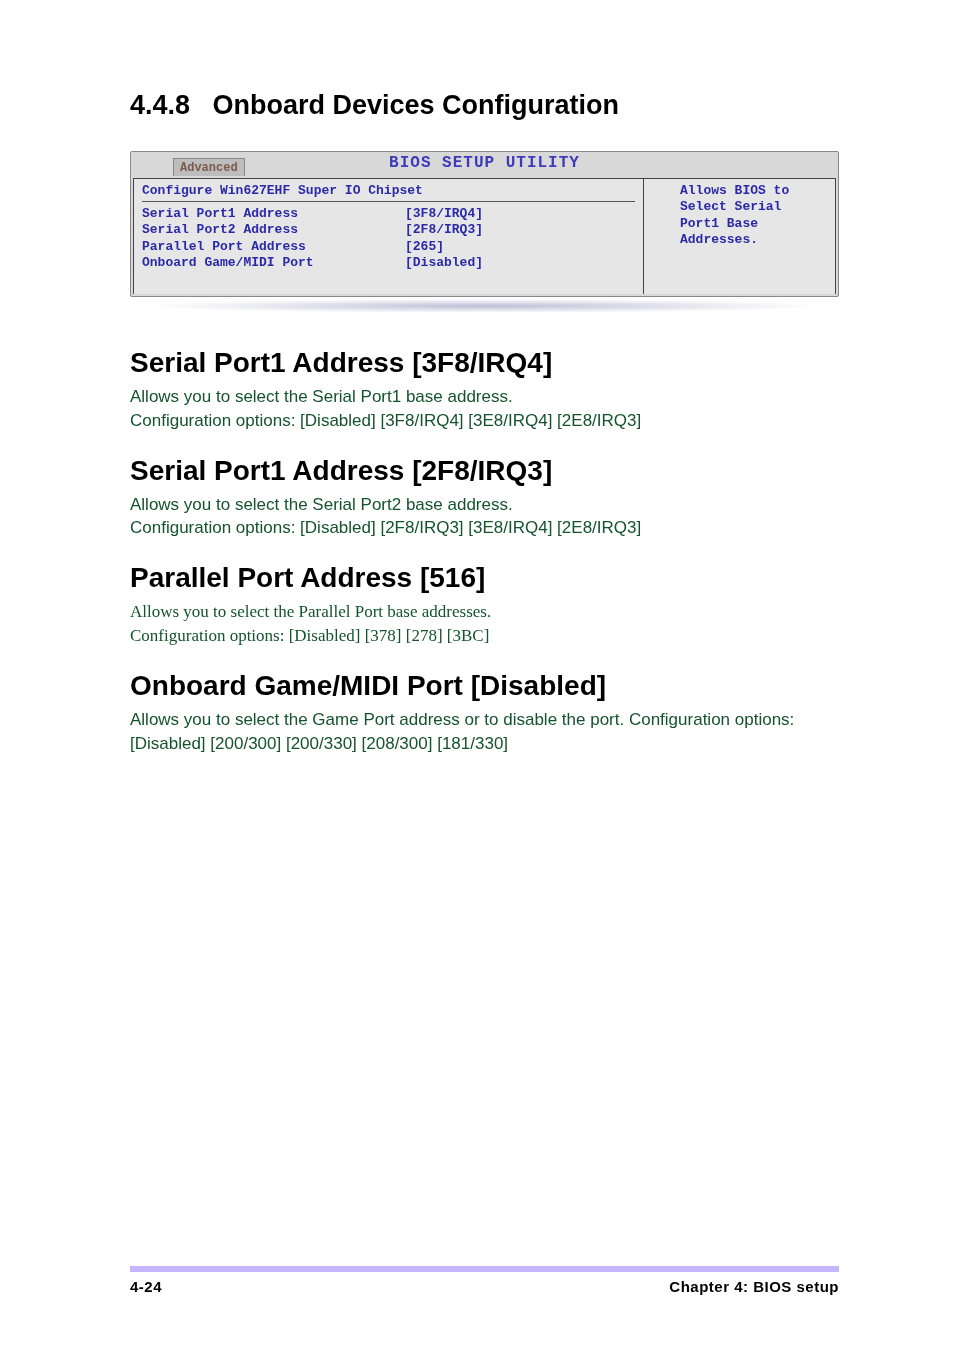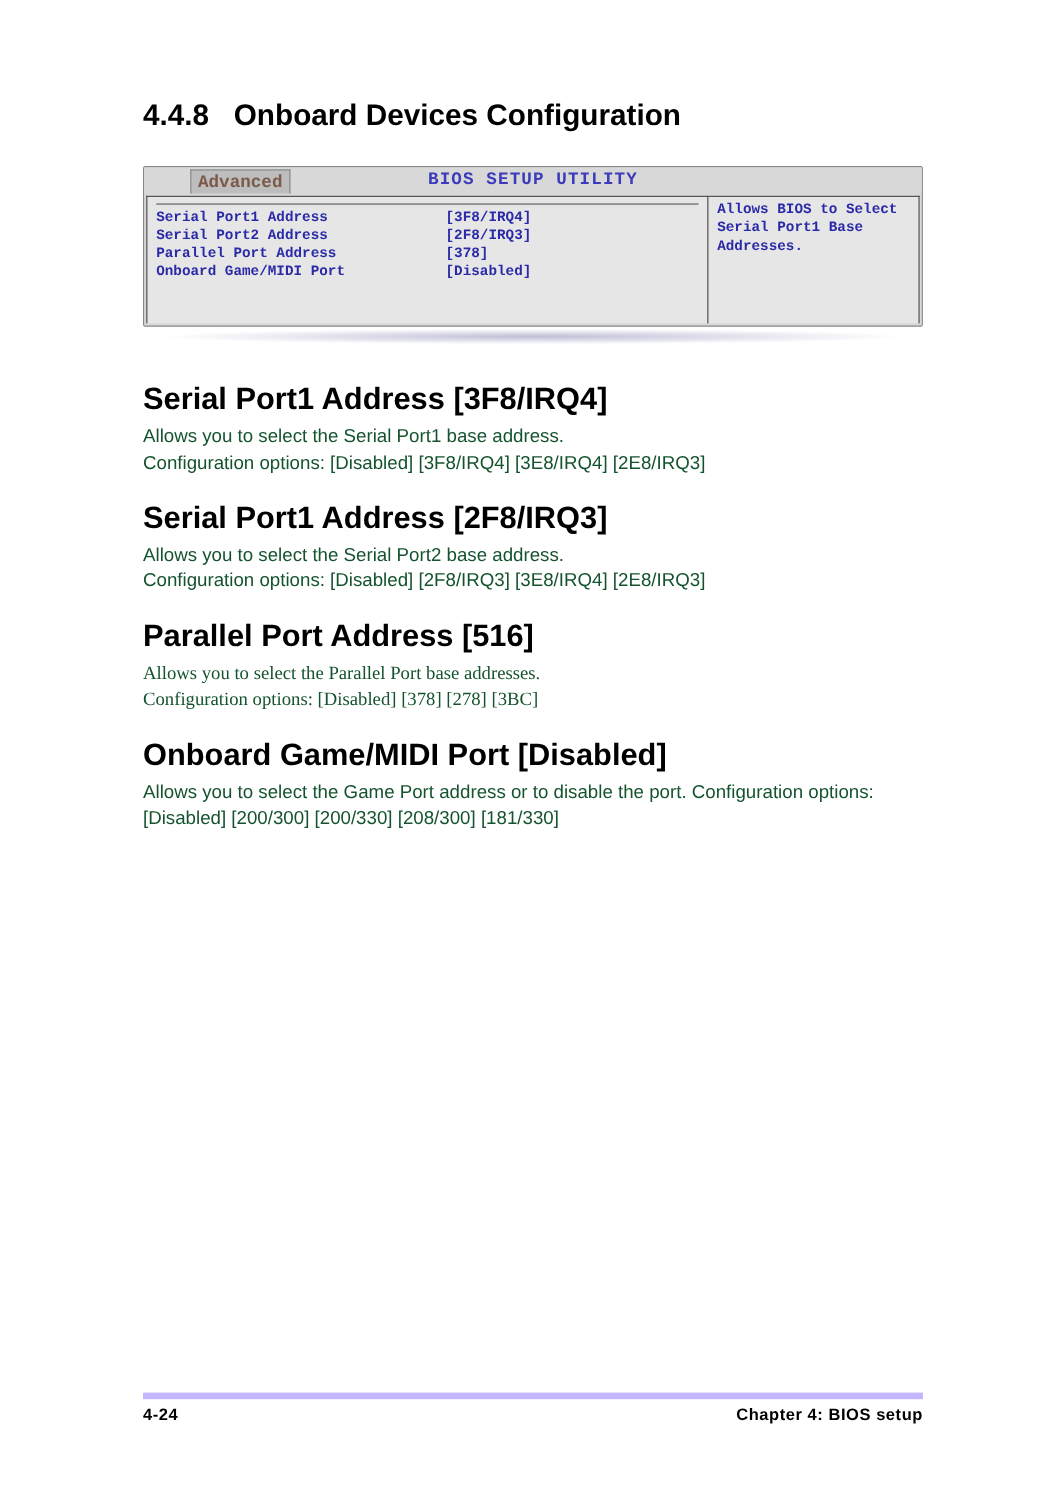--- a/index.html
+++ b/index.html
@@ -52,21 +52,21 @@
       letter-spacing: 1px;
     }
     .bios-tab {
       position: absolute;
       left: 42px;
       bottom: 0;
       background: #bdbdbd;
       color: #7b5a4a;
       font-family: "Courier New", monospace;
       font-weight: bold;
-      font-size: 16px;
+      font-size: 12px;
       padding: 2px 6px 1px 6px;
       border: 1px solid #888;
       border-bottom: none;
     }
     .bios-body {
       display: flex;
       min-height: 120px;
     }
     .bios-left {
       flex: 1;
@@ -110,20 +110,21 @@
       gap: 27px;
     }
     .bios-label { width: 236px; }
     .bios-value { }
     .bios-help {
       font-family: "Courier New", monospace;
       font-weight: bold;
       font-size: 13px;
       color: #2a2aa8;
       line-height: 1.25;
+      margin-left: 28px;
     }
     .bios-shadow {
       width: 96%;
       height: 14px;
       margin: -2px auto 34px auto;
       background: radial-gradient(ellipse at center, rgba(70,70,140,0.35) 0%, rgba(255,255,255,0) 70%);
       border-radius: 50%;
     }
 
     .subheading {
@@ -163,32 +164,33 @@
   <span class="section-title">Onboard Devices Configuration</span>
 </div>
 
 <div class="bios-box">
   <div class="bios-titlebar">
     <span class="bios-banner">BIOS SETUP UTILITY</span>
     <span class="bios-tab">Advanced</span>
   </div>
   <div class="bios-body">
     <div class="bios-left">
+      <div class="bios-heading">Configure Win627EHF Super IO Chipset</div>
       <hr class="bios-hr">
       <div class="bios-row">
         <span class="bios-label">Serial Port1 Address</span>
         <span class="bios-value">[3F8/IRQ4]</span>
       </div>
       <div class="bios-row">
         <span class="bios-label">Serial Port2 Address</span>
         <span class="bios-value">[2F8/IRQ3]</span>
       </div>
       <div class="bios-row">
         <span class="bios-label">Parallel Port Address</span>
-        <span class="bios-value">[378]</span>
+        <span class="bios-value">[265]</span>
       </div>
       <div class="bios-row">
         <span class="bios-label">Onboard Game/MIDI Port</span>
         <span class="bios-value">[Disabled]</span>
       </div>
     </div>
     <div class="bios-right">
       <div class="bios-help">Allows BIOS to Select Serial Port1 Base Addresses.</div>
     </div>
   </div>

